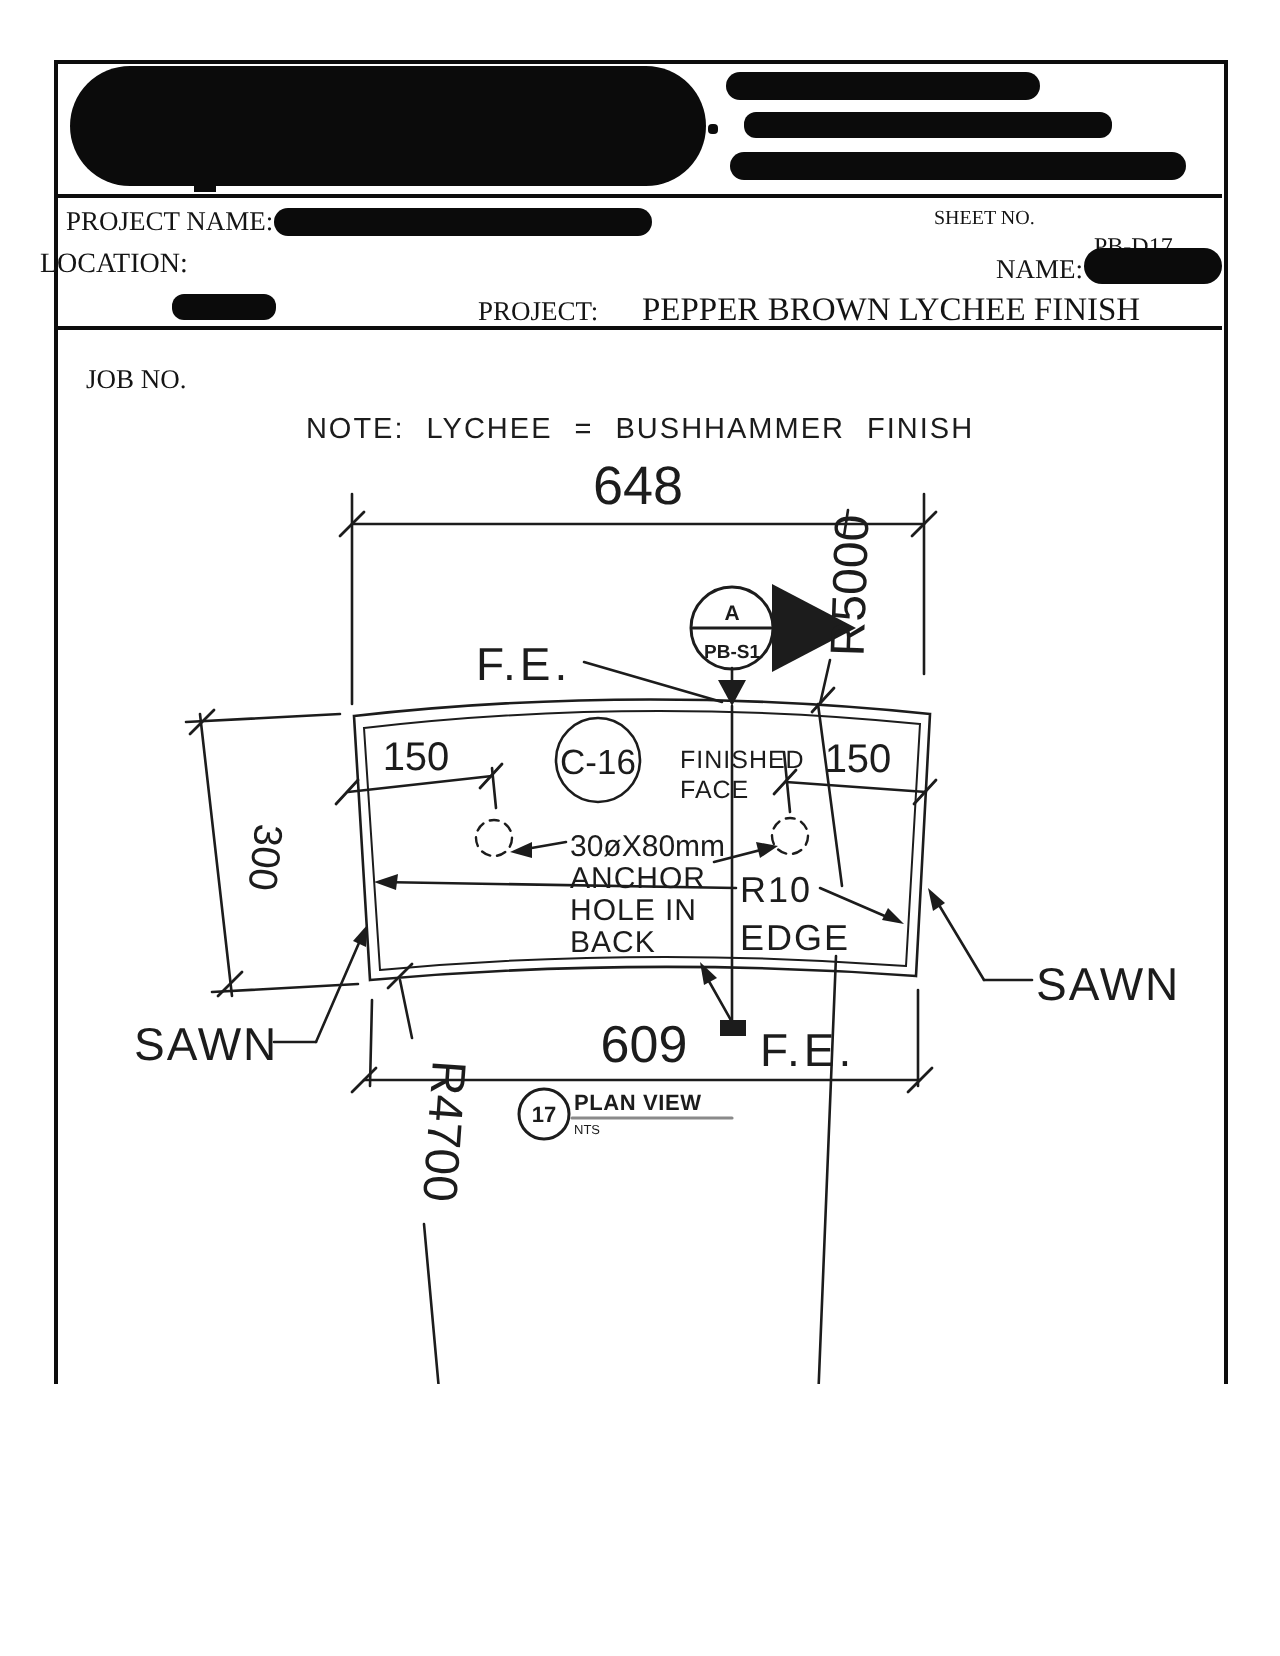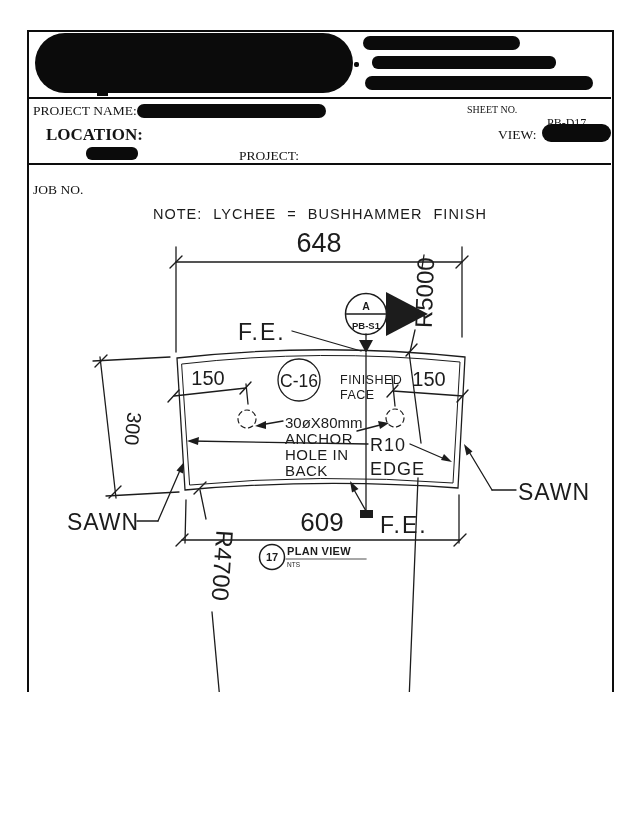--- a/index.html
+++ b/index.html
@@ -29,27 +29,28 @@
 
   <div class="abs redact" style="left:363px;top:36px;width:157px;height:14px;border-radius:7px;"></div>
   <div class="abs redact" style="left:372px;top:56px;width:184px;height:13px;border-radius:6px;"></div>
   <div class="abs redact" style="left:365px;top:76px;width:228px;height:14px;border-radius:7px;"></div>
 
   <div class="abs serif" style="left:33px;top:103px;font-size:13.5px;">PROJECT NAME:</div>
   <div class="abs redact" style="left:137px;top:104px;width:189px;height:14px;border-radius:7px;"></div>
   <div class="abs serif" style="left:467px;top:104px;font-size:10px;">SHEET NO.</div>
   <div class="abs serif" style="left:547px;top:116px;font-size:12px;">PB-D17</div>
 
-  <div class="abs serif" style="left:46px;top:125px;font-size:17px;font-weight:bold;">LOCATION:</div>
-  <div class="abs serif" style="left:498px;top:127px;font-size:13.5px;">VIEW:</div>
+  <div class="abs serif" style="left:20px;top:125px;font-size:14px;">LOCATION:</div>
+  <div class="abs serif" style="left:498px;top:127px;font-size:13.5px;">NAME:</div>
   <div class="abs redact" style="left:542px;top:124px;width:69px;height:18px;border-radius:9px;"></div>
 
-  <div class="abs serif" style="left:33px;top:146px;font-size:13.5px;margin-top:36px;">JOB NO.</div>
+  <div class="abs serif" style="left:43px;top:146px;font-size:13.5px;margin-top:36px;">JOB NO.</div>
   <div class="abs redact" style="left:86px;top:147px;width:52px;height:13px;border-radius:6px;"></div>
   <div class="abs serif" style="left:239px;top:148px;font-size:13.5px;">PROJECT:</div>
+  <div class="abs serif" style="left:321px;top:145px;font-size:16.5px;">PEPPER BROWN LYCHEE FINISH</div>
 
   <svg width="640" height="828" viewBox="0 0 640 828">
     <g stroke="#1c1c1c" stroke-width="1.3" fill="none" stroke-linecap="round">
 
       <path d="M177,358 Q320,342 465,357 L458,488 Q320,478 185,490 Z"></path>
       <path stroke-width="1" d="M182,364 Q320,348 460,362 L453,483 Q320,473 190,485 Z"></path>
 
       <g>
         <line x1="176" y1="262" x2="462" y2="262"></line>
         <line x1="176" y1="247" x2="176" y2="352"></line>

